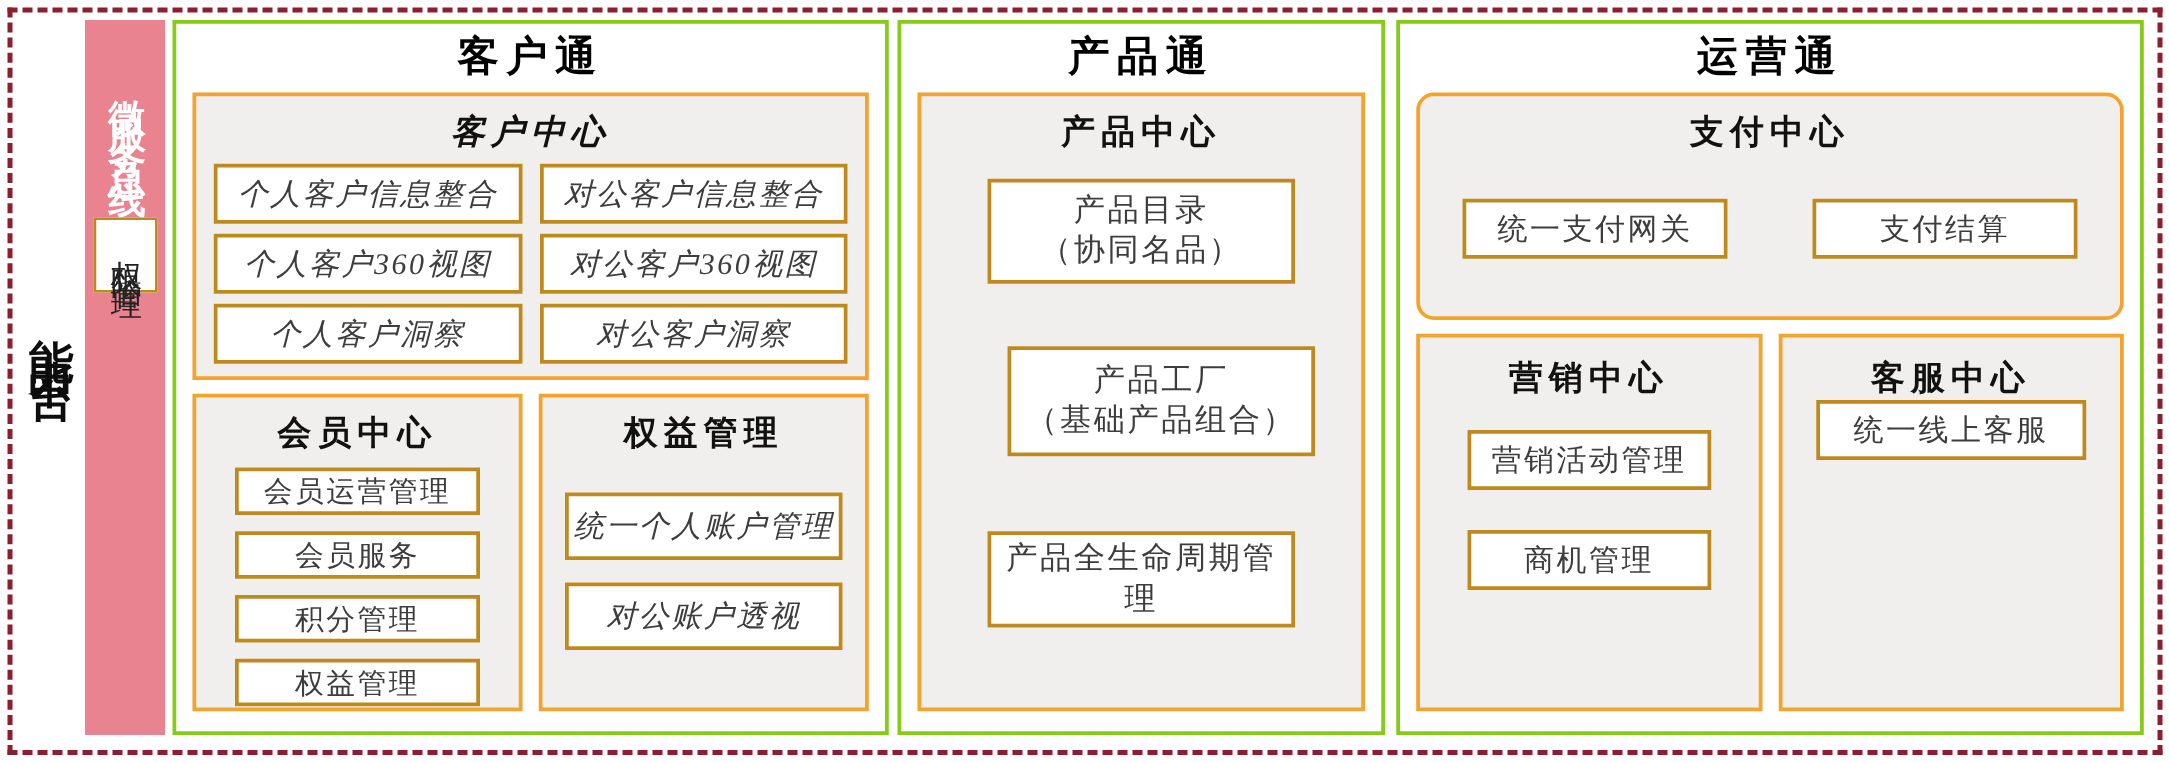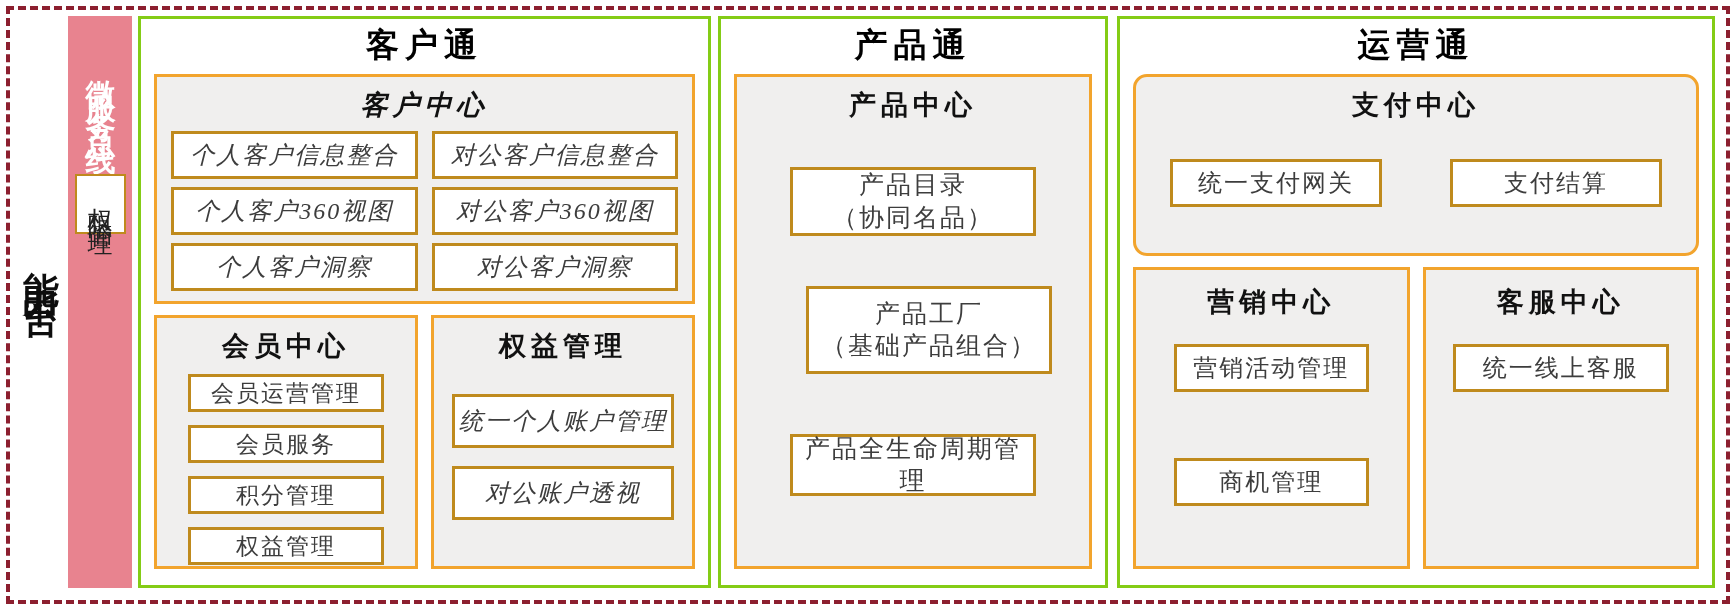--- a/index.html
+++ b/index.html
@@ -83,34 +83,34 @@
 
   .mbox { width: 76%; height: 38px; font-size: 23px; margin-top: 13px; }
   .member-panel h3 + .mbox { margin-top: 10px; }
 
   .abox { width: 86%; height: 54px; font-size: 24px; margin-top: 18px; font-style: italic; }
   .account-panel h3 + .abox { margin-top: 30px; }
 
   
   .product-panel { flex: 1; display: flex; flex-direction: column; align-items: center; }
   .pbox { width: 70%; white-space: pre-line; line-height: 1.3; font-size: 25px; }
-  .pbox1 { margin-top: 44px; height: 69px; }
+  .pbox1 { margin-top: 20px; height: 84px; }
   .pbox2 { margin-top: 50px; height: 88px; margin-left: 32px; }
-  .pbox3 { margin-top: 60px; height: 62px; }
+  .pbox3 { margin-top: 60px; height: 77px; }
 
   
   .payment-panel { height: 182px; display: flex; flex-direction: column; border-radius: 14px; }
   .pay-row { display: flex; margin-top: 36px; }
   .half { flex: 1; display: flex; justify-content: center; }
   .paybox { width: 76%; height: 48px; font-size: 24px; }
 
   .op-duo h3 { margin-top: 14px; }
-  .kbox { width: 72%; height: 48px; font-size: 24px; margin-top: 66px; }
+  .kbox { width: 72%; height: 48px; font-size: 24px; margin-top: 32px; }
   .marketing-panel h3 + .kbox { margin-top: 24px; }
-  .sbox { width: 80%; height: 48px; font-size: 24px; margin-top: 24px; }
+  .sbox { width: 80%; height: 48px; font-size: 24px; }
 </style>
 </head>
 <body>
 
 <div class="canvas">
   <div class="dashed-frame"></div>
   <div class="content">
 
     <div class="side-label">能力中台</div>
 

